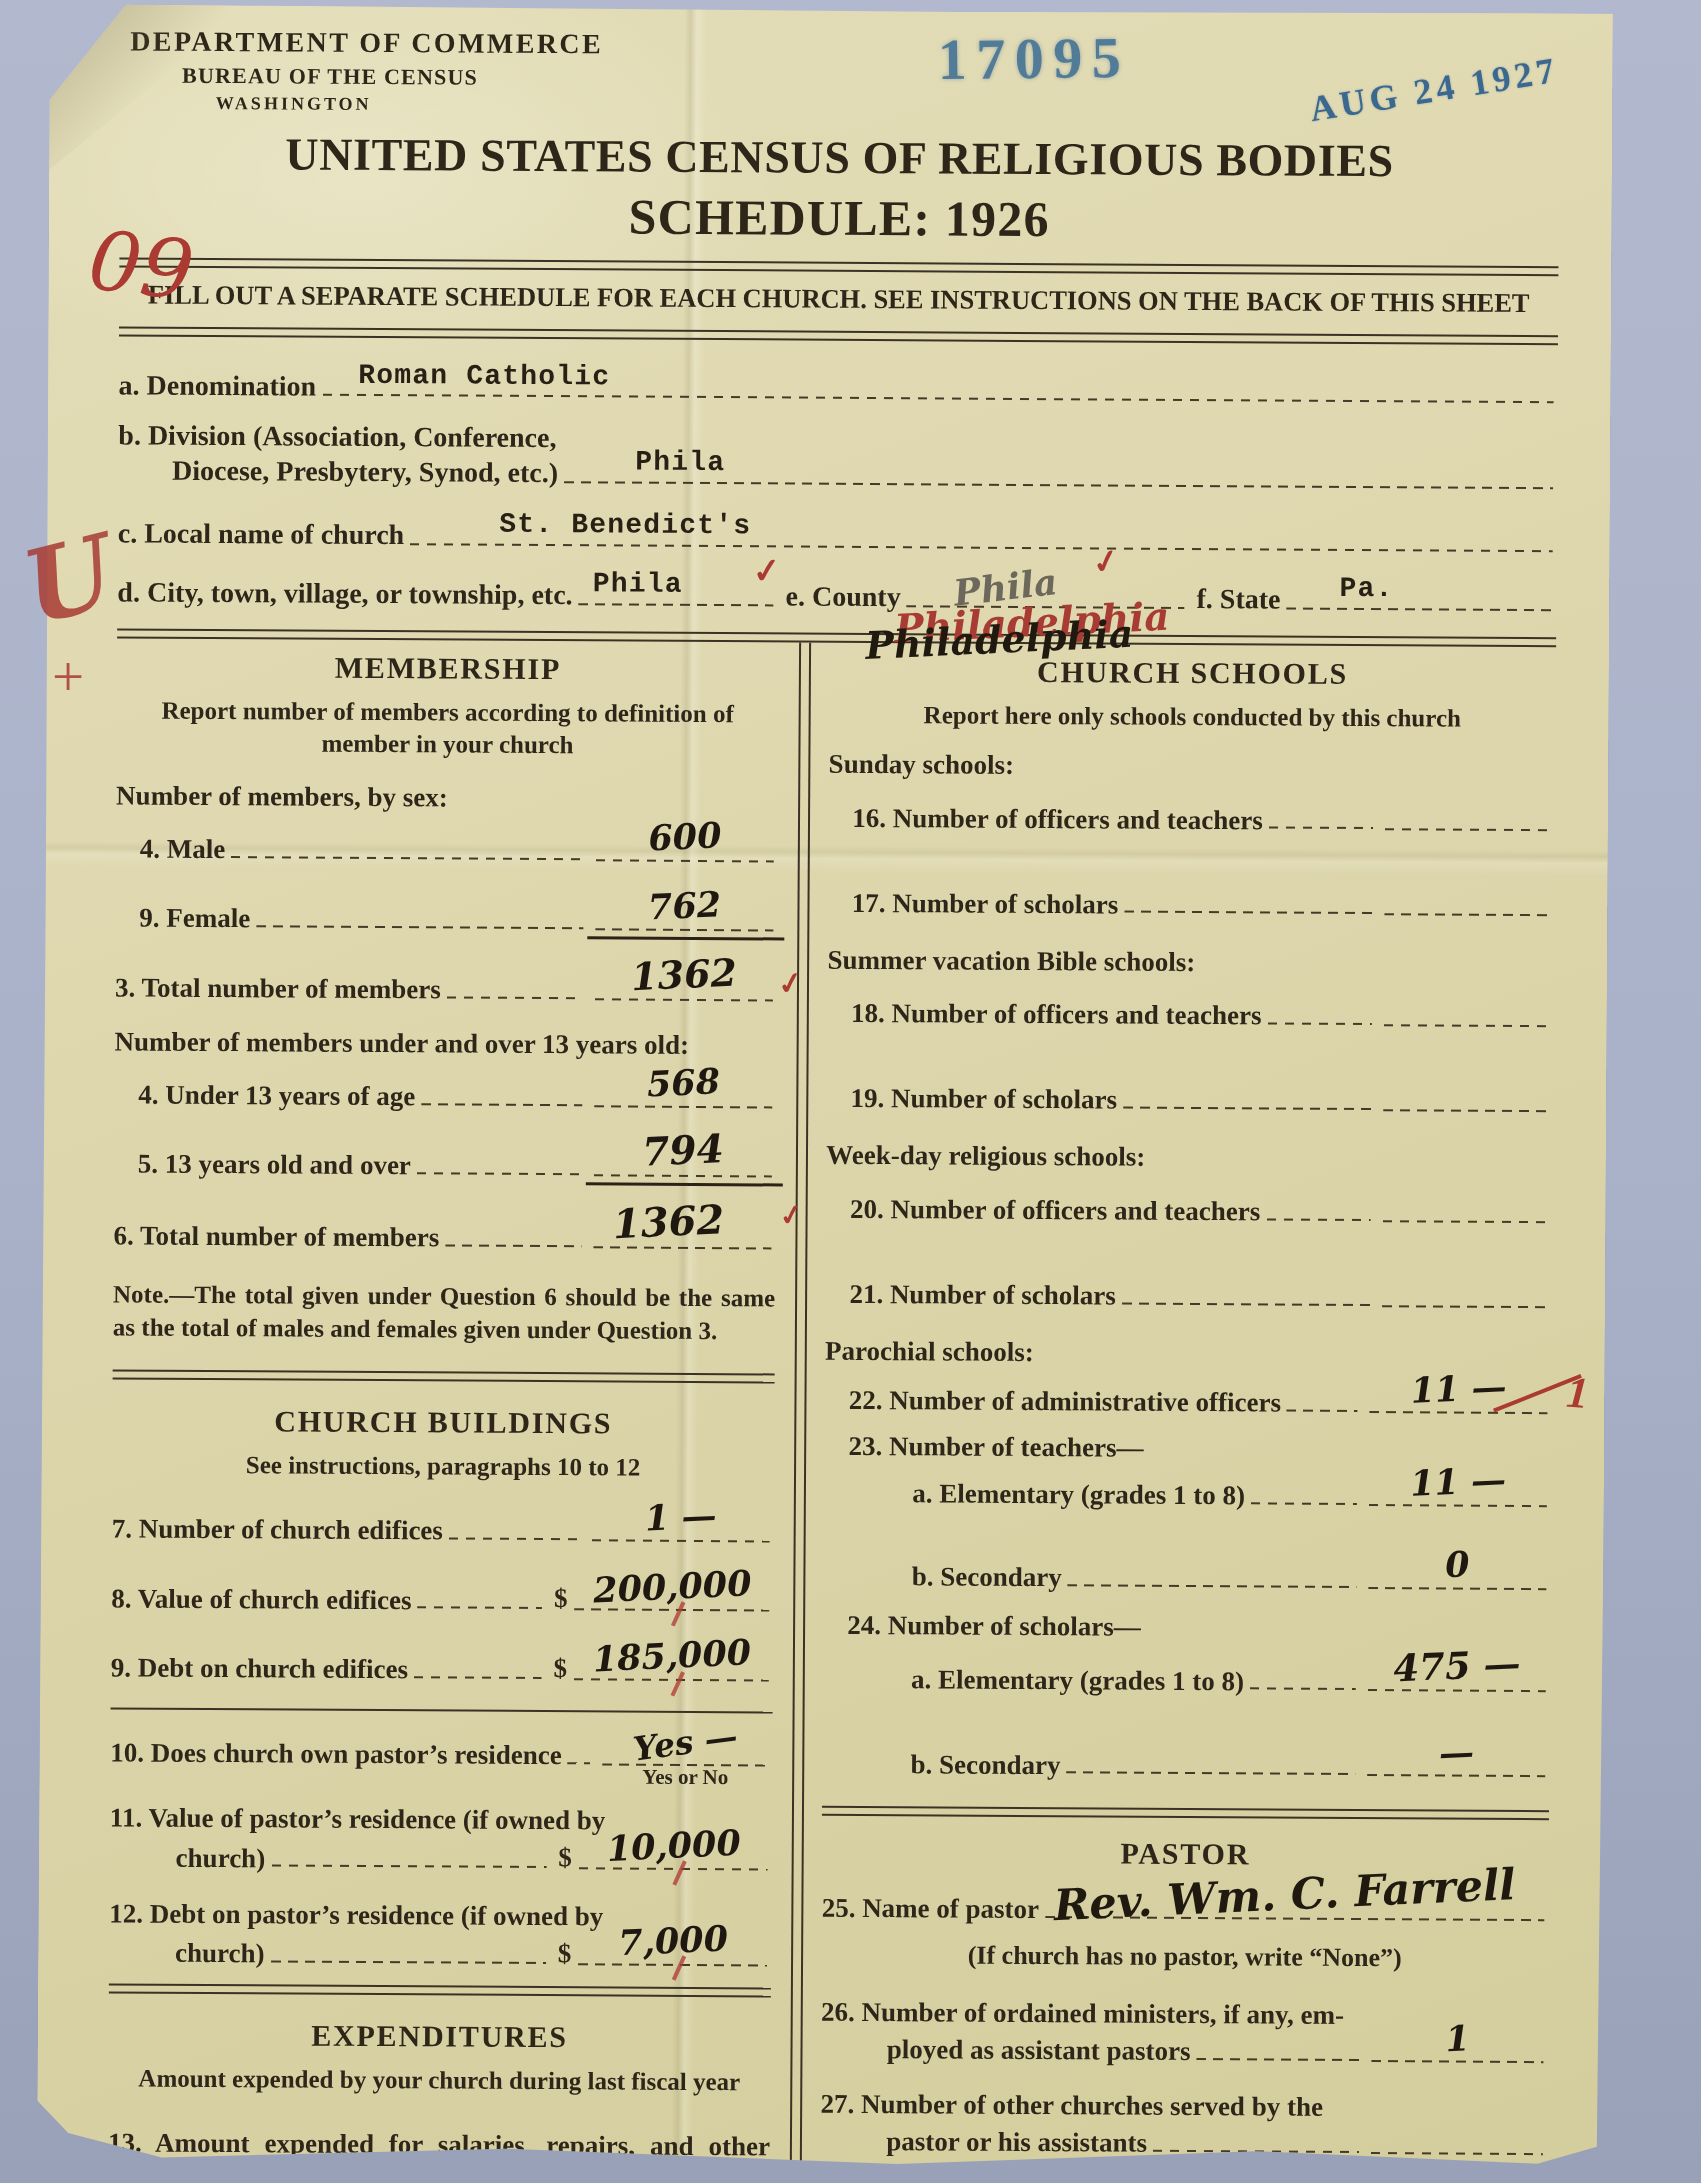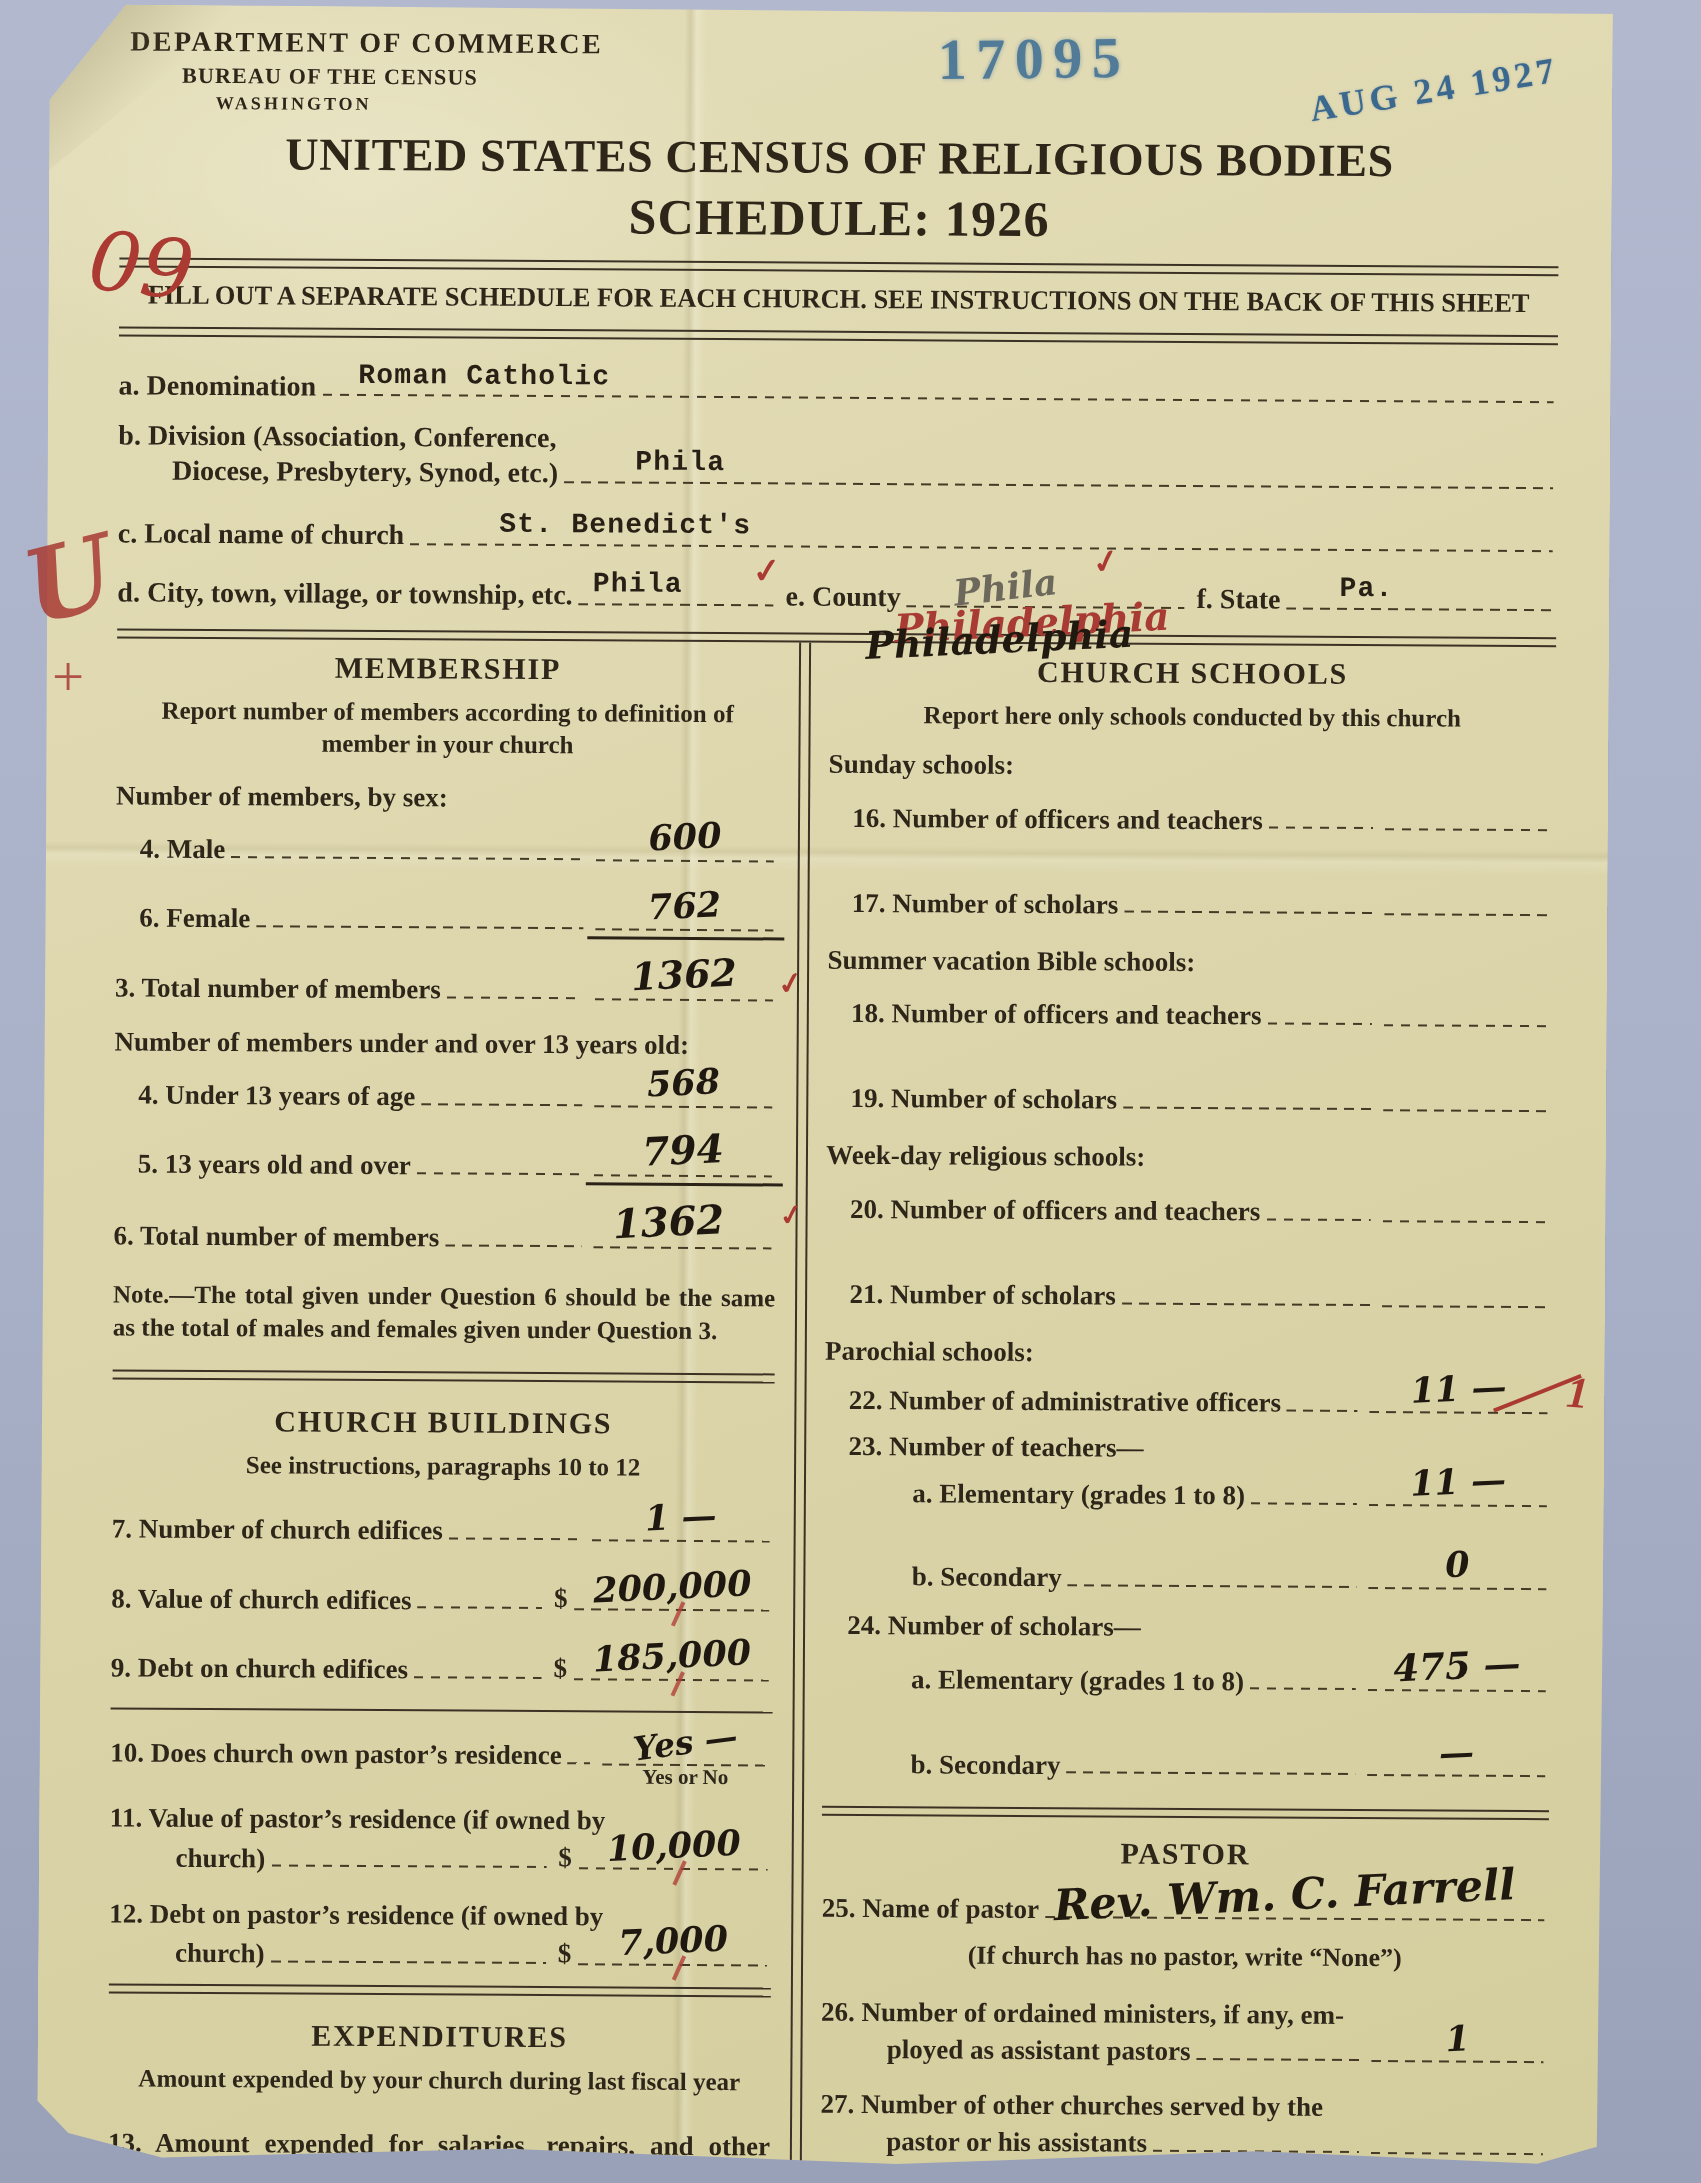--- a/index.html
+++ b/index.html
@@ -158,21 +158,21 @@
         <div class="group" style="margin-top:21px;">Number of members, by sex:</div>
 
         <div class="qrow" style="padding-left:24px;">
           <span class="qlabel">4. Male</span>
           <span class="leader"></span>
           <span class="ansline aw">
             <span class="hw">600</span>
           </span>
         </div>
         <div class="qrow" style="padding-left:24px;margin-top:38px;">
-          <span class="qlabel">6. Female</span>
+          <span class="qlabel">9. Female</span>
           <span class="leader"></span>
           <span class="ansline aw">
             <span class="hw">762</span>
             <span class="addline"></span>
           </span>
         </div>
         <div class="qrow" style="margin-top:39px;">
           <span class="qlabel">3. Total number of members</span>
           <span class="leader"></span>
           <span class="ansline aw">

